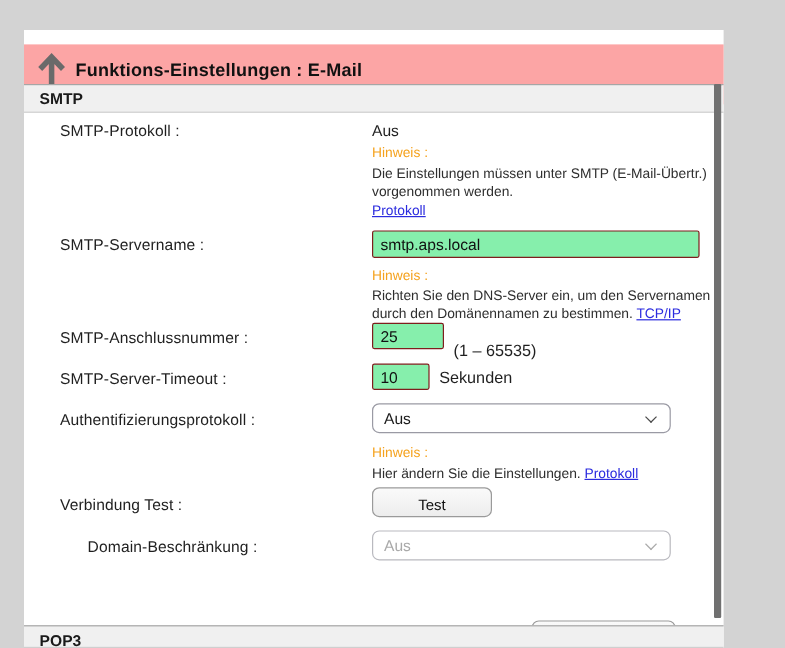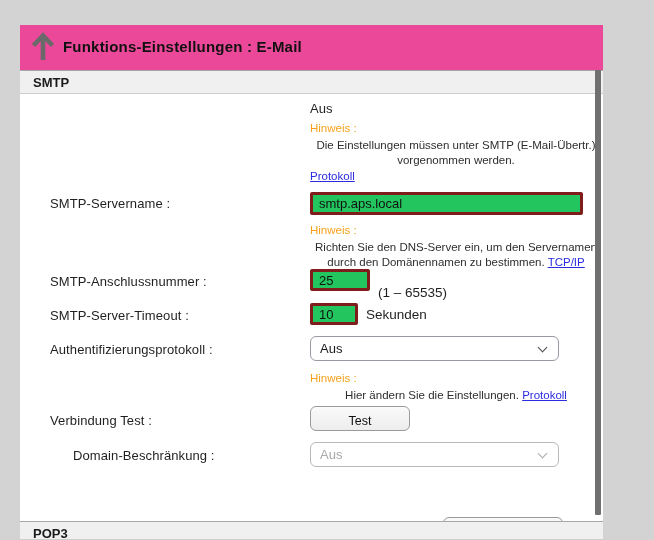--- a/index.html
+++ b/index.html
@@ -12,21 +12,21 @@
   }
   #stage { position:relative; width:654px; height:540px; background:#d3d3d3; }
 
   
   .panel {
     position:absolute; left:20px; top:25px; width:583px; height:515px;
     background:#ffffff;
   }
 
   
-  .hdr { position:absolute; left:0; top:0; width:100%; height:50px; background:#ec4899; }
+  .hdr { position:absolute; left:0; top:12px; width:100%; height:50px; background:#fca5a5; }
   .back { position:absolute; left:11px; top:7px; width:24px; height:30px; cursor:pointer; }
   .hdr-title {
     position:absolute; left:43px; top:13px;
     font-size:15px; font-weight:bold; letter-spacing:0.2px; color:#111;
     white-space:nowrap;
   }
 
   
   .secbar {
     position:absolute; left:0; width:100%;
@@ -39,26 +39,26 @@
   #bar-pop3 { top:496px; height:19px; }
 
   .lbl {
     position:absolute; left:30px; font-size:13px; color:#1f1f1f;
     letter-spacing:0.1px; white-space:nowrap;
   }
   .val { position:absolute; left:290px; font-size:13px; color:#1f1f1f; }
 
   .hint { position:absolute; left:290px; width:292px; font-size:11.5px; line-height:15.5px; }
   .hint .ht { color:#f5a21d; margin-bottom:1px; }
-  .hint .hb { color:#2e2e2e;text-align:center; }
+  .hint .hb { color:#2e2e2e; }
   a.lnk { color:#2b2bdf; text-decoration:underline; cursor:pointer; }
 
   .tin {
     position:absolute; left:290px; height:23px;
-    border:3px solid #7f1d1d; border-radius:2px; background:#22c55e;
+    border:1px solid #7f1d1d; border-radius:2px; background:#86efac;
     font-family:"Liberation Sans", sans-serif; font-size:13px; color:#111;
     padding:0 6px;
   }
   .suffix { position:absolute; font-size:13.5px; color:#1f1f1f; white-space:nowrap; }
 
   .sel {
     position:absolute; left:290px; width:249px; height:25px;
     border:1px solid #9a9aa4; border-radius:6px; background:#fff;
     font-size:13px; color:#1a1a1a; padding:4px 26px 0 9px; cursor:pointer;
   }
@@ -94,20 +94,21 @@
       <div class="back">
         <svg width="24" height="30" viewBox="0 0 24 30">
           <path d="M12 28 L12 6 M2.5 13.5 L12 3.5 L21.5 13.5" fill="none" stroke="#6a6a6a" stroke-width="4.6"></path>
         </svg>
       </div>
       <div class="hdr-title">Funktions-Einstellungen : E-Mail</div>
     </div>
 
     <div class="secbar" id="bar-smtp">SMTP</div>
 
+    <div class="lbl" style="top:76px;">SMTP-Protokoll :</div>
     <div class="val" style="top:76px;">Aus</div>
     <div class="hint" style="top:96px;">
       <div class="ht">Hinweis :</div>
       <div class="hb">Die Einstellungen müssen unter SMTP (E-Mail-Übertr.) vorgenommen werden.</div>
       <div><a class="lnk">Protokoll</a></div>
     </div>
 
     <div class="lbl" style="top:171px;">SMTP-Servername :</div>
     <input class="tin" style="top: 167px; width: 273px;" value="smtp.aps.local">
     <div class="hint" style="top:198px;">

